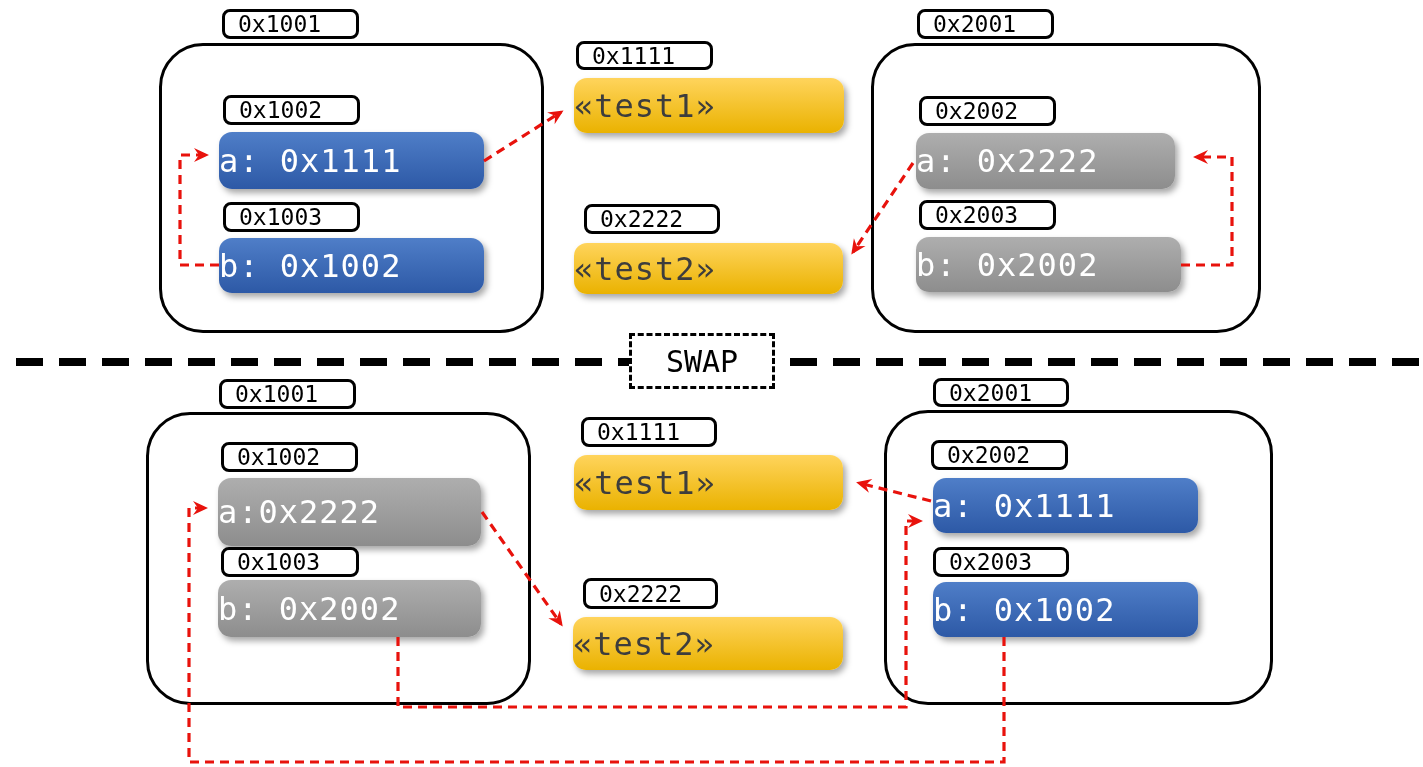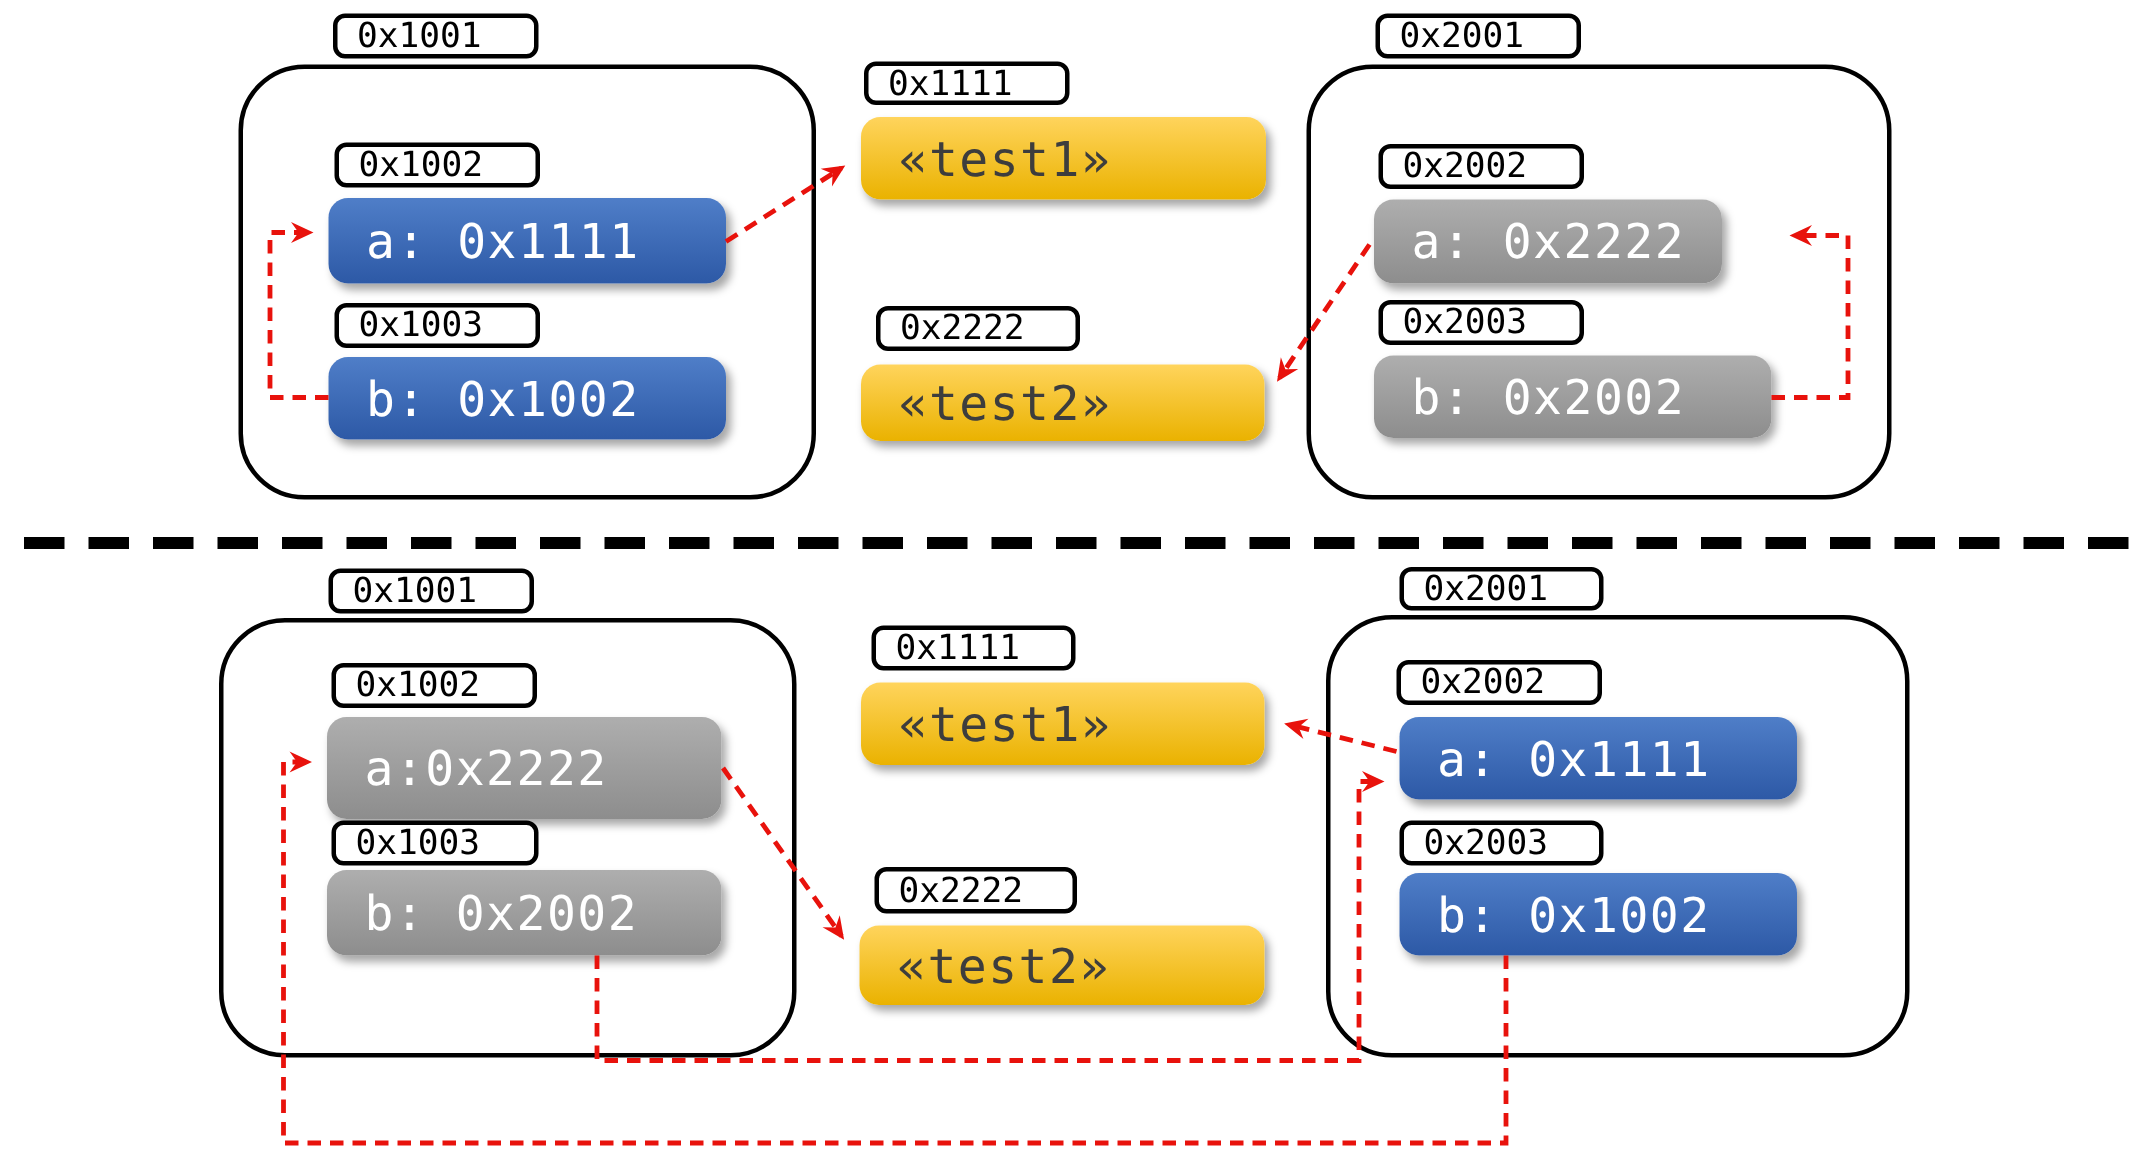--- a/index.html
+++ b/index.html
@@ -2,21 +2,21 @@
 <html><head>
 <meta charset="utf-8">
 <style>
   html,body{margin:0;padding:0;background:#fff;}
   #canvas{position:relative;width:1423px;height:767px;background:#fff;overflow:hidden;
           font-family:"DejaVu Sans Mono",monospace;margin-left:16px;}
   .frame{position:absolute;border:3px solid #000;border-radius:44px;background:#fff;box-sizing:border-box;}
   .tag{position:absolute;border:3px solid #000;border-radius:8px;background:#fff;box-sizing:border-box;
        font-size:23px;color:#000;display:flex;align-items:center;padding-left:13px;white-space:pre;}
   .vbox{position:absolute;border-radius:13px;box-sizing:border-box;color:#fff;font-size:32px;
-        display:flex;align-items:center;padding-left:25px;white-space:pre;
+        display:flex;align-items:center;white-space:pre;
         box-shadow:3px 4px 6px rgba(0,0,0,0.35);letter-spacing:1px;}
   .blue{background:linear-gradient(#4f7ec8,#2d59a6);}
   .gray{background:linear-gradient(#aeaeae,#8d8d8d);}
   .yellow{background:linear-gradient(#ffd45c,#eab200);color:#3d3d3d;}
   #overlay{position:absolute;left:0;top:0;width:1423px;height:767px;pointer-events:none;}
   #swapbox{position:absolute;left:613px;top:333px;width:146px;height:56px;background:#fff;
            border:3px dashed #000;box-sizing:border-box;display:flex;align-items:center;justify-content:center;
            font-size:30px;color:#000;}
 </style>
 </head>
@@ -33,21 +33,21 @@
   <div class="tag" style="left:207px;top:202px;width:137px;height:30px;">0x1003</div>
   <div class="vbox blue" style="left:203px;top:238px;width:265px;height:55px;">b: 0x1002</div>
 
   <div class="tag" style="left:560px;top:41px;width:137px;height:29px;">0x1111</div>
   <div class="vbox yellow" style="left:558px;top:78px;width:270px;height:55px;">«test1»</div>
   <div class="tag" style="left:568px;top:204px;width:136px;height:30px;">0x2222</div>
   <div class="vbox yellow" style="left:558px;top:243px;width:269px;height:51px;">«test2»</div>
 
   <div class="tag" style="left:901px;top:9px;width:137px;height:30px;">0x2001</div>
   <div class="tag" style="left:903px;top:96px;width:137px;height:30px;">0x2002</div>
-  <div class="vbox gray" style="left:900px;top:133px;width:232px;height:56px;">a: 0x2222</div>
+  <div class="vbox gray" style="left:900px;top:133px;width:259px;height:56px;">a: 0x2222</div>
   <div class="tag" style="left:903px;top:200px;width:137px;height:30px;">0x2003</div>
   <div class="vbox gray" style="left:900px;top:237px;width:265px;height:55px;">b: 0x2002</div>
 
   <div class="frame" style="left:130px;top:412px;width:385px;height:293px;"></div>
   <div class="frame" style="left:868px;top:410px;width:389px;height:295px;"></div>
 
   <div class="tag" style="left:203px;top:379px;width:137px;height:30px;">0x1001</div>
   <div class="tag" style="left:205px;top:442px;width:137px;height:30px;">0x1002</div>
   <div class="vbox gray" style="left:202px;top:478px;width:263px;height:68px;">a:0x2222</div>
   <div class="tag" style="left:205px;top:547px;width:138px;height:30px;">0x1003</div>
@@ -86,14 +86,15 @@
       <path d="M466,512 L545,624" marker-end="url(#arr)"></path>
 
       <path d="M915,501 L843,483" marker-end="url(#arr)"></path>
 
       <path d="M382,637 L382,707 L890,707 L890,521 L904,521" marker-end="url(#arr)"></path>
 
       <path d="M988,637 L988,762 L173,762 L173,508 L189,508" marker-end="url(#arr)"></path>
     </g>
   </svg>
 
+  <div id="swapbox">SWAP</div>
 
 </div>
 
 </body></html>

